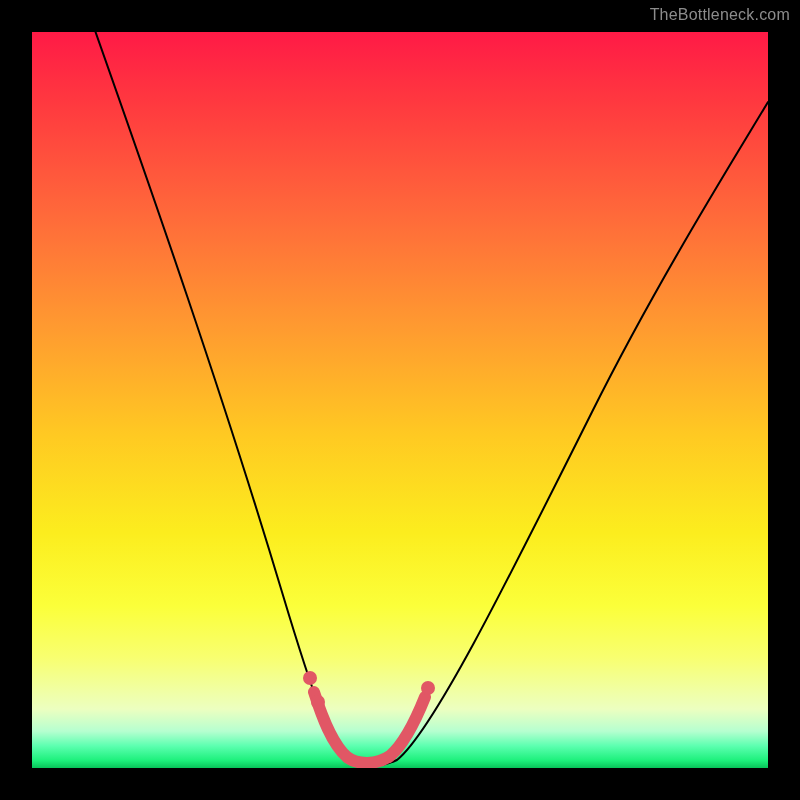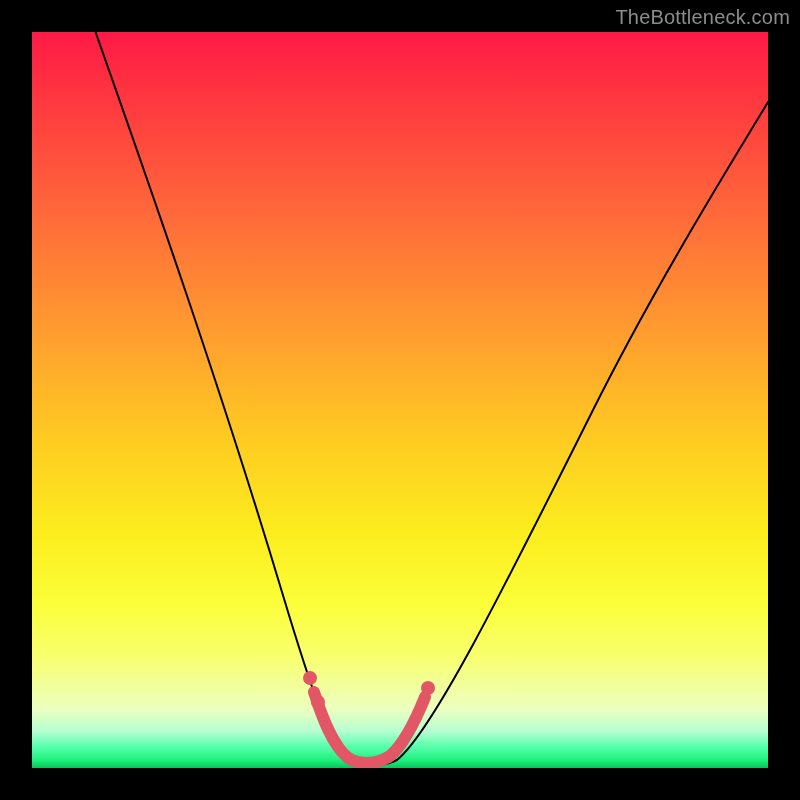--- a/index.html
+++ b/index.html
@@ -68,21 +68,21 @@
     stroke-linejoin: round;
   }
   svg.curve circle.dot {
     fill: #e15765;
   }
   .watermark {
     position: absolute;
     top: 6px;
     right: 10px;
     color: #8c8c8c;
-    font-size: 20px;
+    font-size: 16px;
     letter-spacing: 0.2px;
     font-weight: 500;
   }
 </style>
 </head>
 <body>
 
 <div class="frame">
   <div class="plot">
     <div class="gradient"></div>

